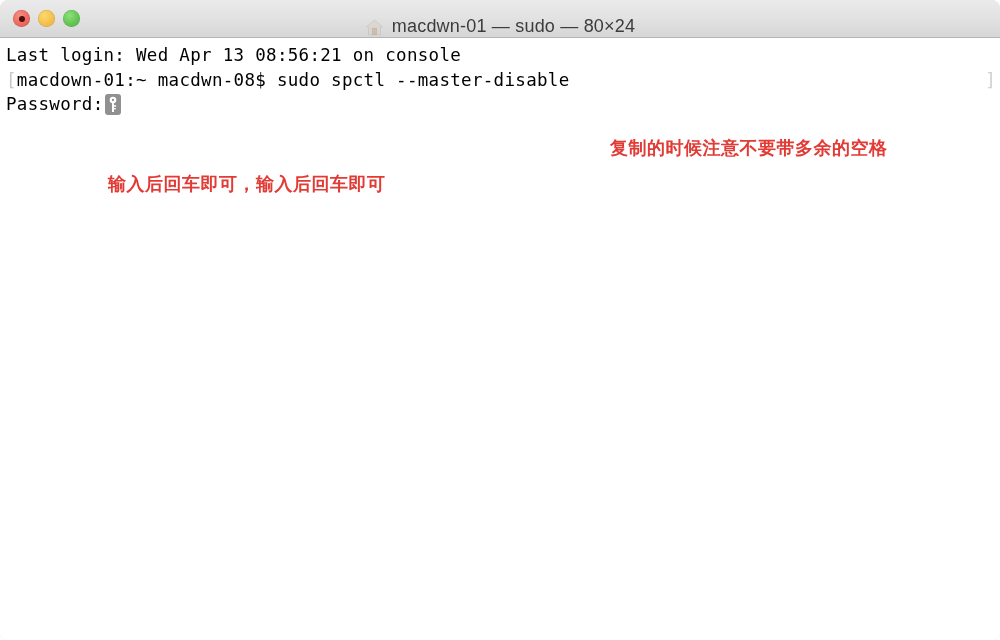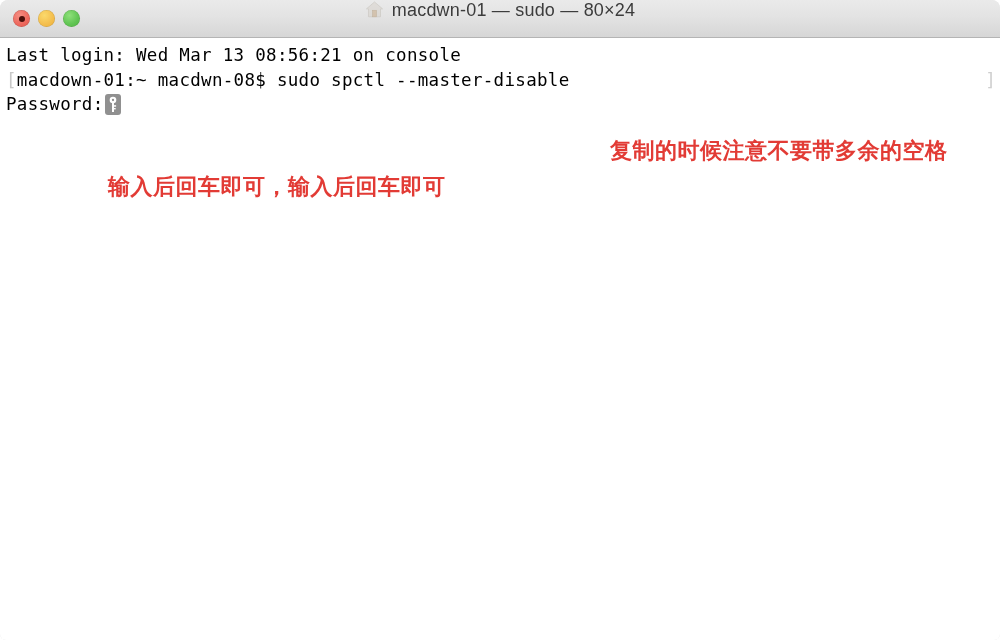--- a/index.html
+++ b/index.html
@@ -80,21 +80,21 @@
     box-shadow: inset 0 0 0 0.5px rgba(0,0,0,0.15);
   }
 
   .title-center {
     position: absolute;
     left: 0;
     top: 0;
     width: 100%;
     height: 37px;
     display: flex;
-    align-items: flex-start;
+    align-items: flex-end;
     justify-content: center;
     gap: 8px;
     pointer-events: none;
   }
   .home-icon {
     width: 19px;
     height: 19px;
     display: block;
     opacity: 0.55;
   }
@@ -164,21 +164,21 @@
     top: 2px;
     width: 10px;
     height: 17px;
   }
 
   
   .annotation {
     position: absolute;
     font-family: "DejaVu Sans", sans-serif;
     font-weight: bold;
-    font-size: 22px;
+    font-size: 18px;
     color: #e23b35;
     letter-spacing: 0.5px;
     white-space: nowrap;
     -webkit-text-stroke: 0.6px #ffffff;
     paint-order: stroke fill;
     text-shadow:
        1px 0 0 rgba(255,255,255,0.85),
       -1px 0 0 rgba(255,255,255,0.85),
        0 1px 0 rgba(255,255,255,0.85),
        0 -1px 0 rgba(255,255,255,0.85);
@@ -211,21 +211,21 @@
         <rect x="9.6" y="13.0" width="4.8" height="8.2" fill="#c6a882" stroke="#ab8f6c" stroke-width="0.8"></rect>
       </svg>
       <span class="title-text">macdwn-01 — sudo — 80×24</span>
     </div>
 
   </div>
 
   <div class="term-body">
     <div class="term-lines">
 
-      <div class="term-line">Last login: Wed Mar 13 08:56:21 on console</div>
+      <div class="term-line">Last login: Wed Apr 13 08:56:21 on console</div>
 
       <div class="term-line"><span class="bracket-faint">[</span><span>macdown-01:~ macdwn-08$ sudo spctl --master-disable</span><span class="line-end-bracket">]</span></div>
 
       <div class="term-line pw-line"><span>Password:</span><span class="key-cursor"><svg viewBox="0 0 10 17">
              <circle cx="5" cy="4" r="3.3" fill="#ffffff"></circle>
              <circle cx="5" cy="4" r="1.15" fill="#909090"></circle>
              <rect x="4" y="6.4" width="2" height="9.6" fill="#ffffff"></rect>
              <rect x="6" y="9.2" width="2.1" height="1.5" fill="#ffffff"></rect>
              <rect x="6" y="12.0" width="1.7" height="1.4" fill="#ffffff"></rect>
            </svg></span></div>

